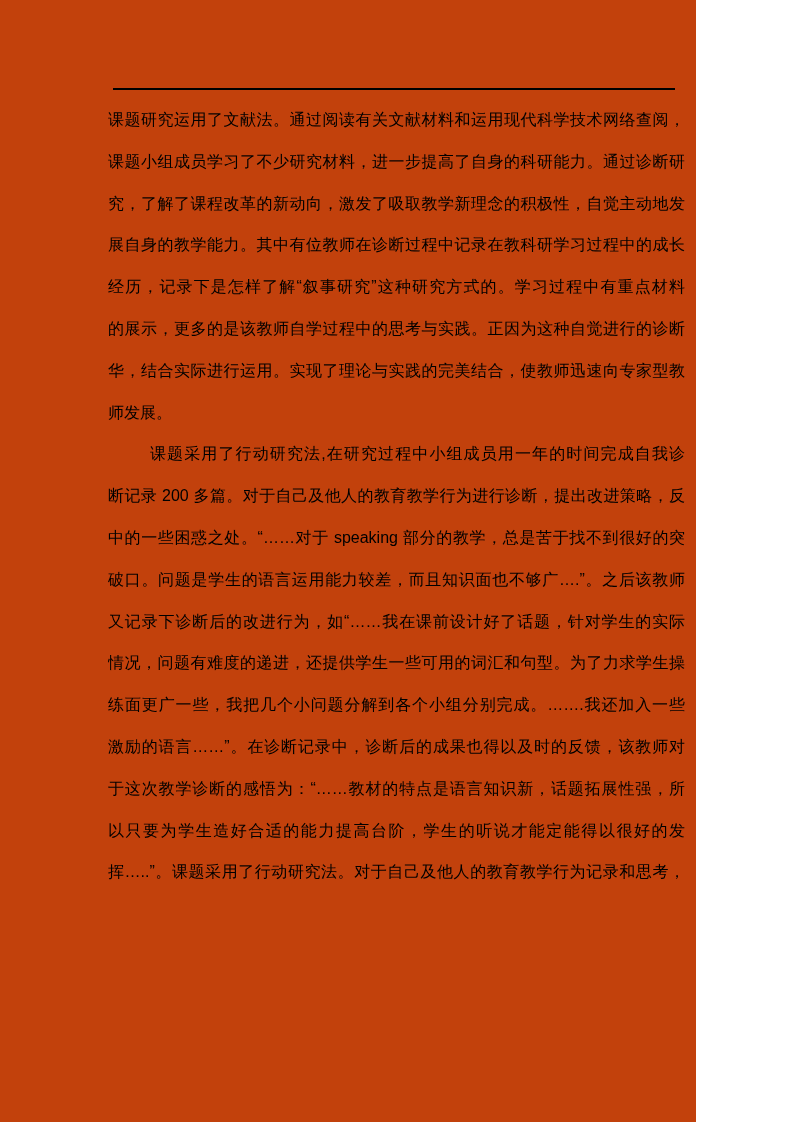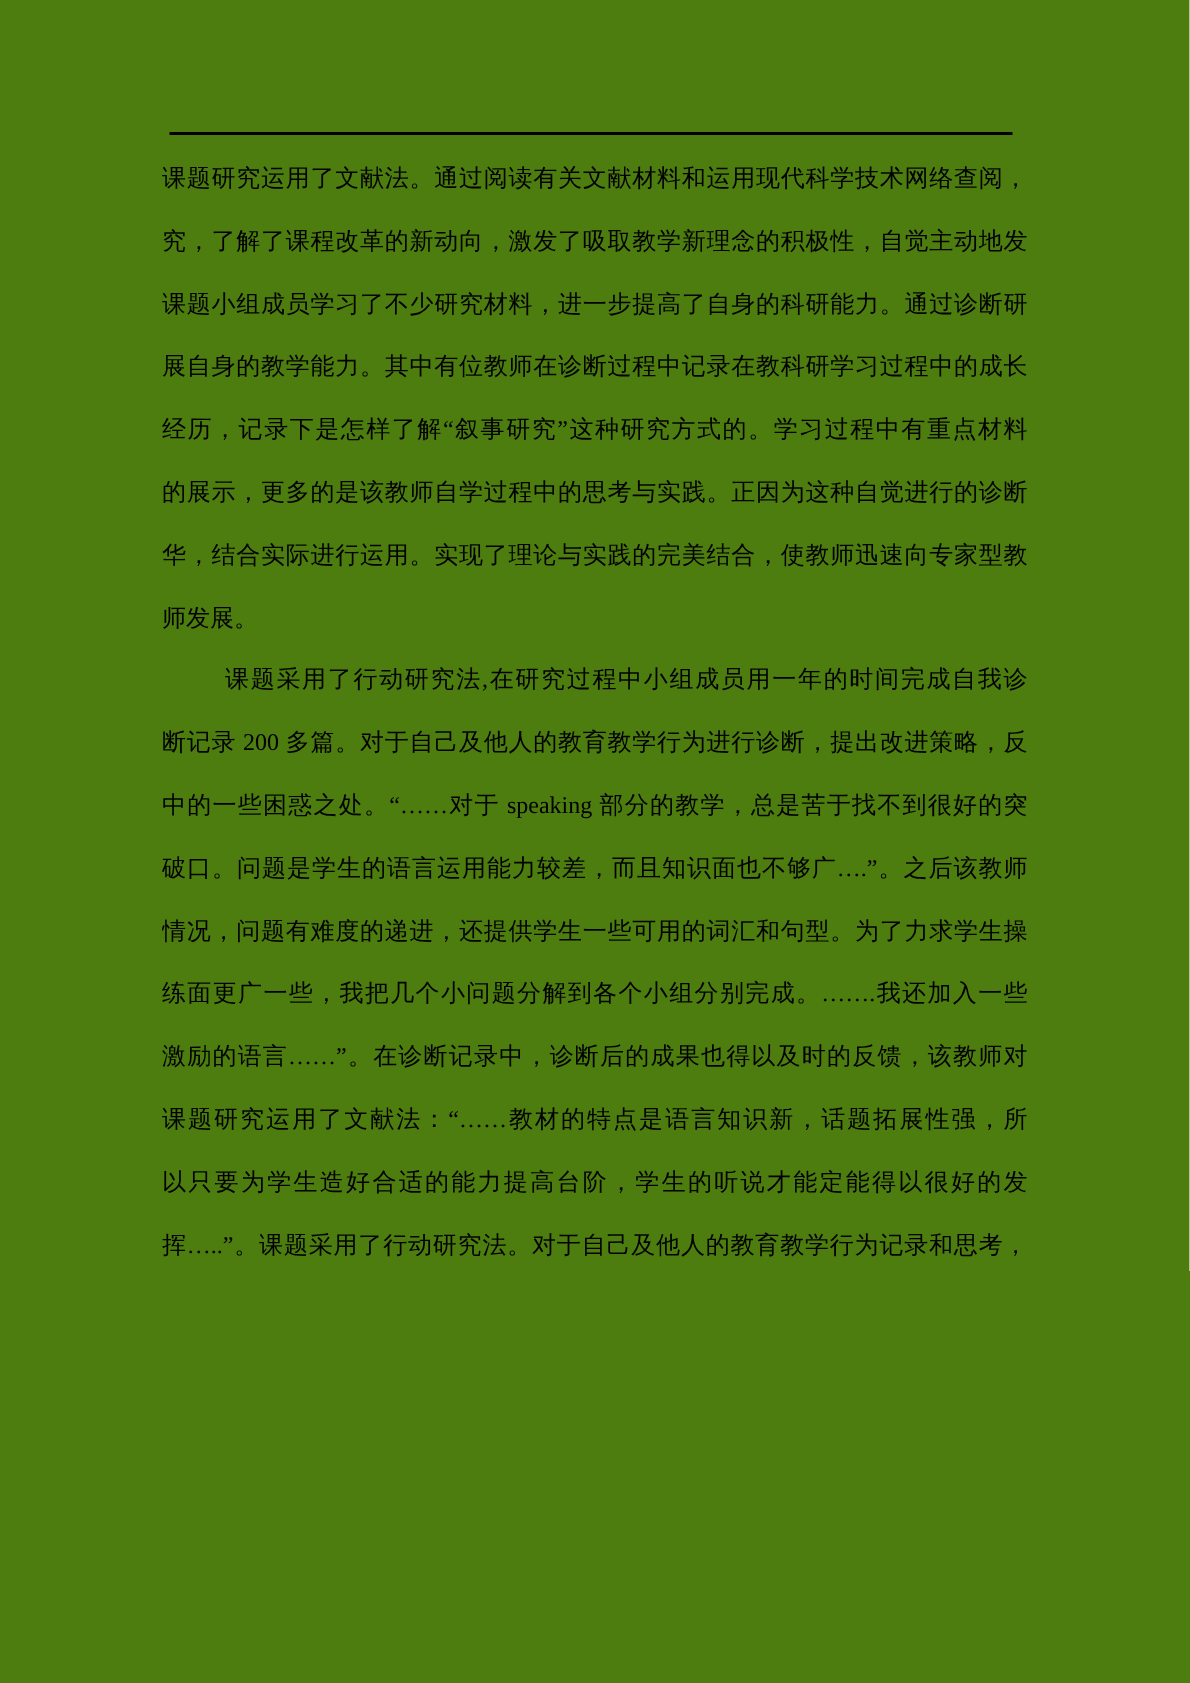--- a/index.html
+++ b/index.html
@@ -2,25 +2,25 @@
 <html><head>
 <meta charset="utf-8">
 <style>
   html, body {
     margin: 0;
     padding: 0;
     background: #ffffff;
   }
   .page {
     position: relative;
-    width: 793px;
+    width: 696px;
     height: 1122px;
-    background: #4d7c0f;
+    background: #c2410c;
     overflow: hidden;
-    font-family: Liberation Serif, serif;
+    font-family: Liberation Sans, sans-serif;
     color: #000000;
   }
   .header-rule {
     position: absolute;
     left: 113px;
     top: 88px;
     width: 562px;
     height: 0;
     border-top: 2px solid #000000;
   }
@@ -52,34 +52,35 @@
   }
 </style>
 </head>
 <body>
 
 <div class="page">
   <div class="header-rule"></div>
   <div class="doc-body">
       <div class="paragraph">
         <div class="text-line">课题研究运用了文献法。通过阅读有关文献材料和运用现代科学技术网络查阅，</div>
+        <div class="text-line">课题小组成员学习了不少研究材料，进一步提高了自身的科研能力。通过诊断研</div>
         <div class="text-line">究，了解了课程改革的新动向，激发了吸取教学新理念的积极性，自觉主动地发</div>
-        <div class="text-line">课题小组成员学习了不少研究材料，进一步提高了自身的科研能力。通过诊断研</div>
         <div class="text-line">展自身的教学能力。其中有位教师在诊断过程中记录在教科研学习过程中的成长</div>
         <div class="text-line">经历，记录下是怎样了解“叙事研究”这种研究方式的。学习过程中有重点材料</div>
         <div class="text-line">的展示，更多的是该教师自学过程中的思考与实践。正因为这种自觉进行的诊断</div>
         <div class="text-line">华，结合实际进行运用。实现了理论与实践的完美结合，使教师迅速向专家型教</div>
         <div class="text-line last-line-left">师发展。</div>
       </div>
       <div class="paragraph">
         <div class="text-line indent">课题采用了行动研究法,在研究过程中小组成员用一年的时间完成自我诊</div>
         <div class="text-line">断记录 200 多篇。对于自己及他人的教育教学行为进行诊断，提出改进策略，反</div>
         <div class="text-line">中的一些困惑之处。“……对于 speaking 部分的教学，总是苦于找不到很好的突</div>
         <div class="text-line">破口。问题是学生的语言运用能力较差，而且知识面也不够广….”。之后该教师</div>
+        <div class="text-line">又记录下诊断后的改进行为，如“……我在课前设计好了话题，针对学生的实际</div>
         <div class="text-line">情况，问题有难度的递进，还提供学生一些可用的词汇和句型。为了力求学生操</div>
         <div class="text-line">练面更广一些，我把几个小问题分解到各个小组分别完成。…….我还加入一些</div>
         <div class="text-line">激励的语言……”。在诊断记录中，诊断后的成果也得以及时的反馈，该教师对</div>
-        <div class="text-line">课题研究运用了文献法：“……教材的特点是语言知识新，话题拓展性强，所</div>
+        <div class="text-line">于这次教学诊断的感悟为：“……教材的特点是语言知识新，话题拓展性强，所</div>
         <div class="text-line">以只要为学生造好合适的能力提高台阶，学生的听说才能定能得以很好的发</div>
         <div class="text-line">挥…..”。课题采用了行动研究法。对于自己及他人的教育教学行为记录和思考，</div>
       </div>
     </div>
 </div>
 
 </body></html>

